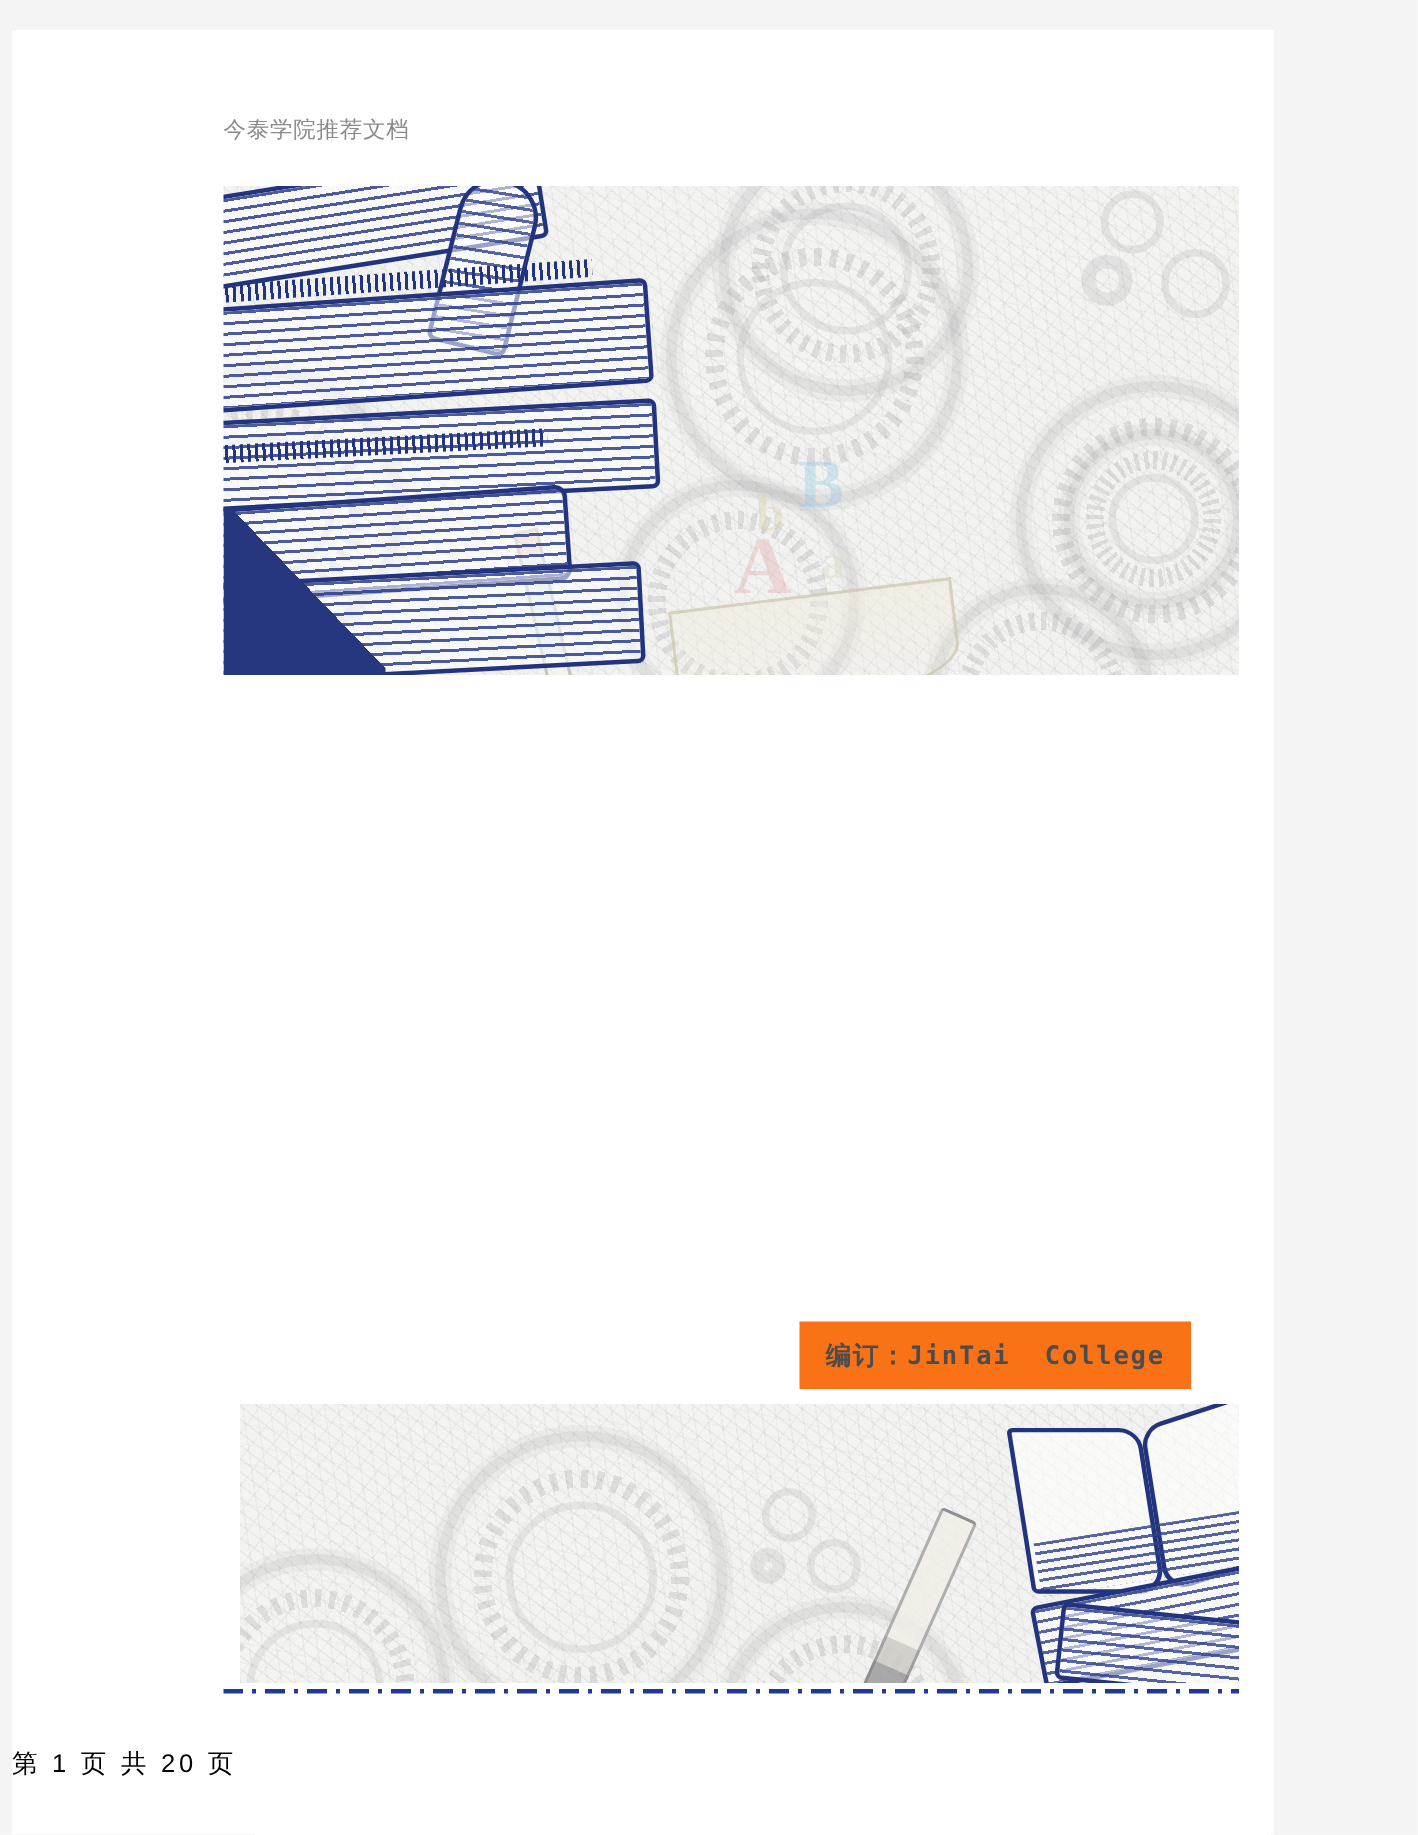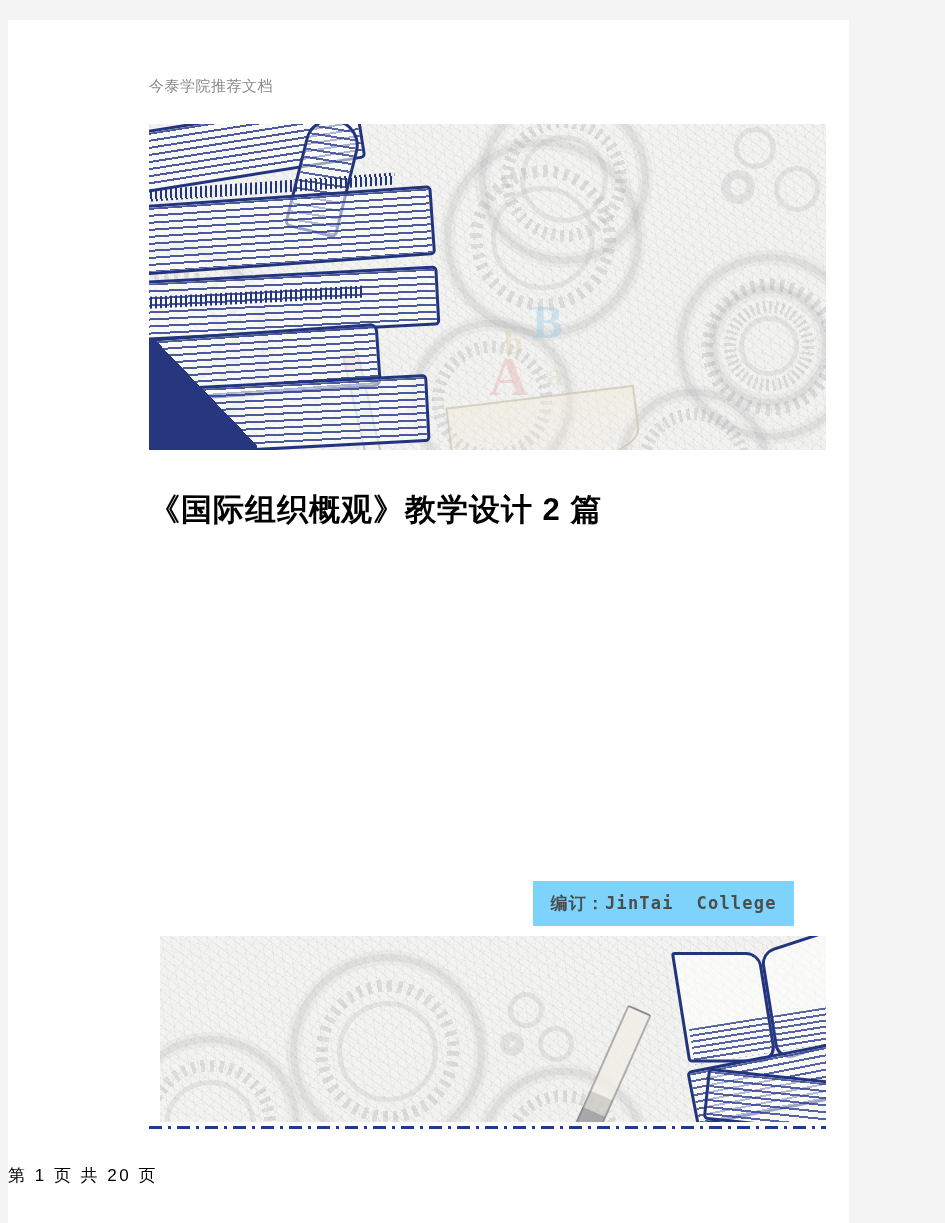--- a/index.html
+++ b/index.html
@@ -160,21 +160,21 @@
     text-align: justify;
     text-align-last: justify;
   }
   #title-en .lastline { text-align-last: left; }
 
   
   #credit-box {
     position:absolute;
     left:525px; top:861px;
     width:261px; height:45px;
-    background:#7dd3fc;
+    background:#f97316;
     display:flex; align-items:center; justify-content:center;
   }
   #credit-text {
     font-family: "DejaVu Sans Mono", "Liberation Mono", monospace;
     font-size:17px;
     font-weight:700;
     letter-spacing:1.2px;
     color:#4c4c4c;
     white-space:pre;
   }
@@ -263,21 +263,20 @@
         </div>
 
         <div class="bookblock" style="left:-30px; top:258px; width:310px; height:68px; transform:rotate(-3deg);">
           <div class="pages"></div>
         </div>
       </div>
 
       <div id="wedge"></div>
     </div>
 
-    <h1 id="title-cn">《国际组织概观》教学设计 2 篇</h1>
 
     <div id="credit-box">
       <span id="credit-text">编订：JinTai  College</span>
     </div>
 
     <div class="banner" id="banner-bottom">
       <div class="sheen"></div>
       <div class="paper-tex"></div>
 
       <div class="gear inner" style="left:130px; top:18px; width:195px; height:195px;"></div>

